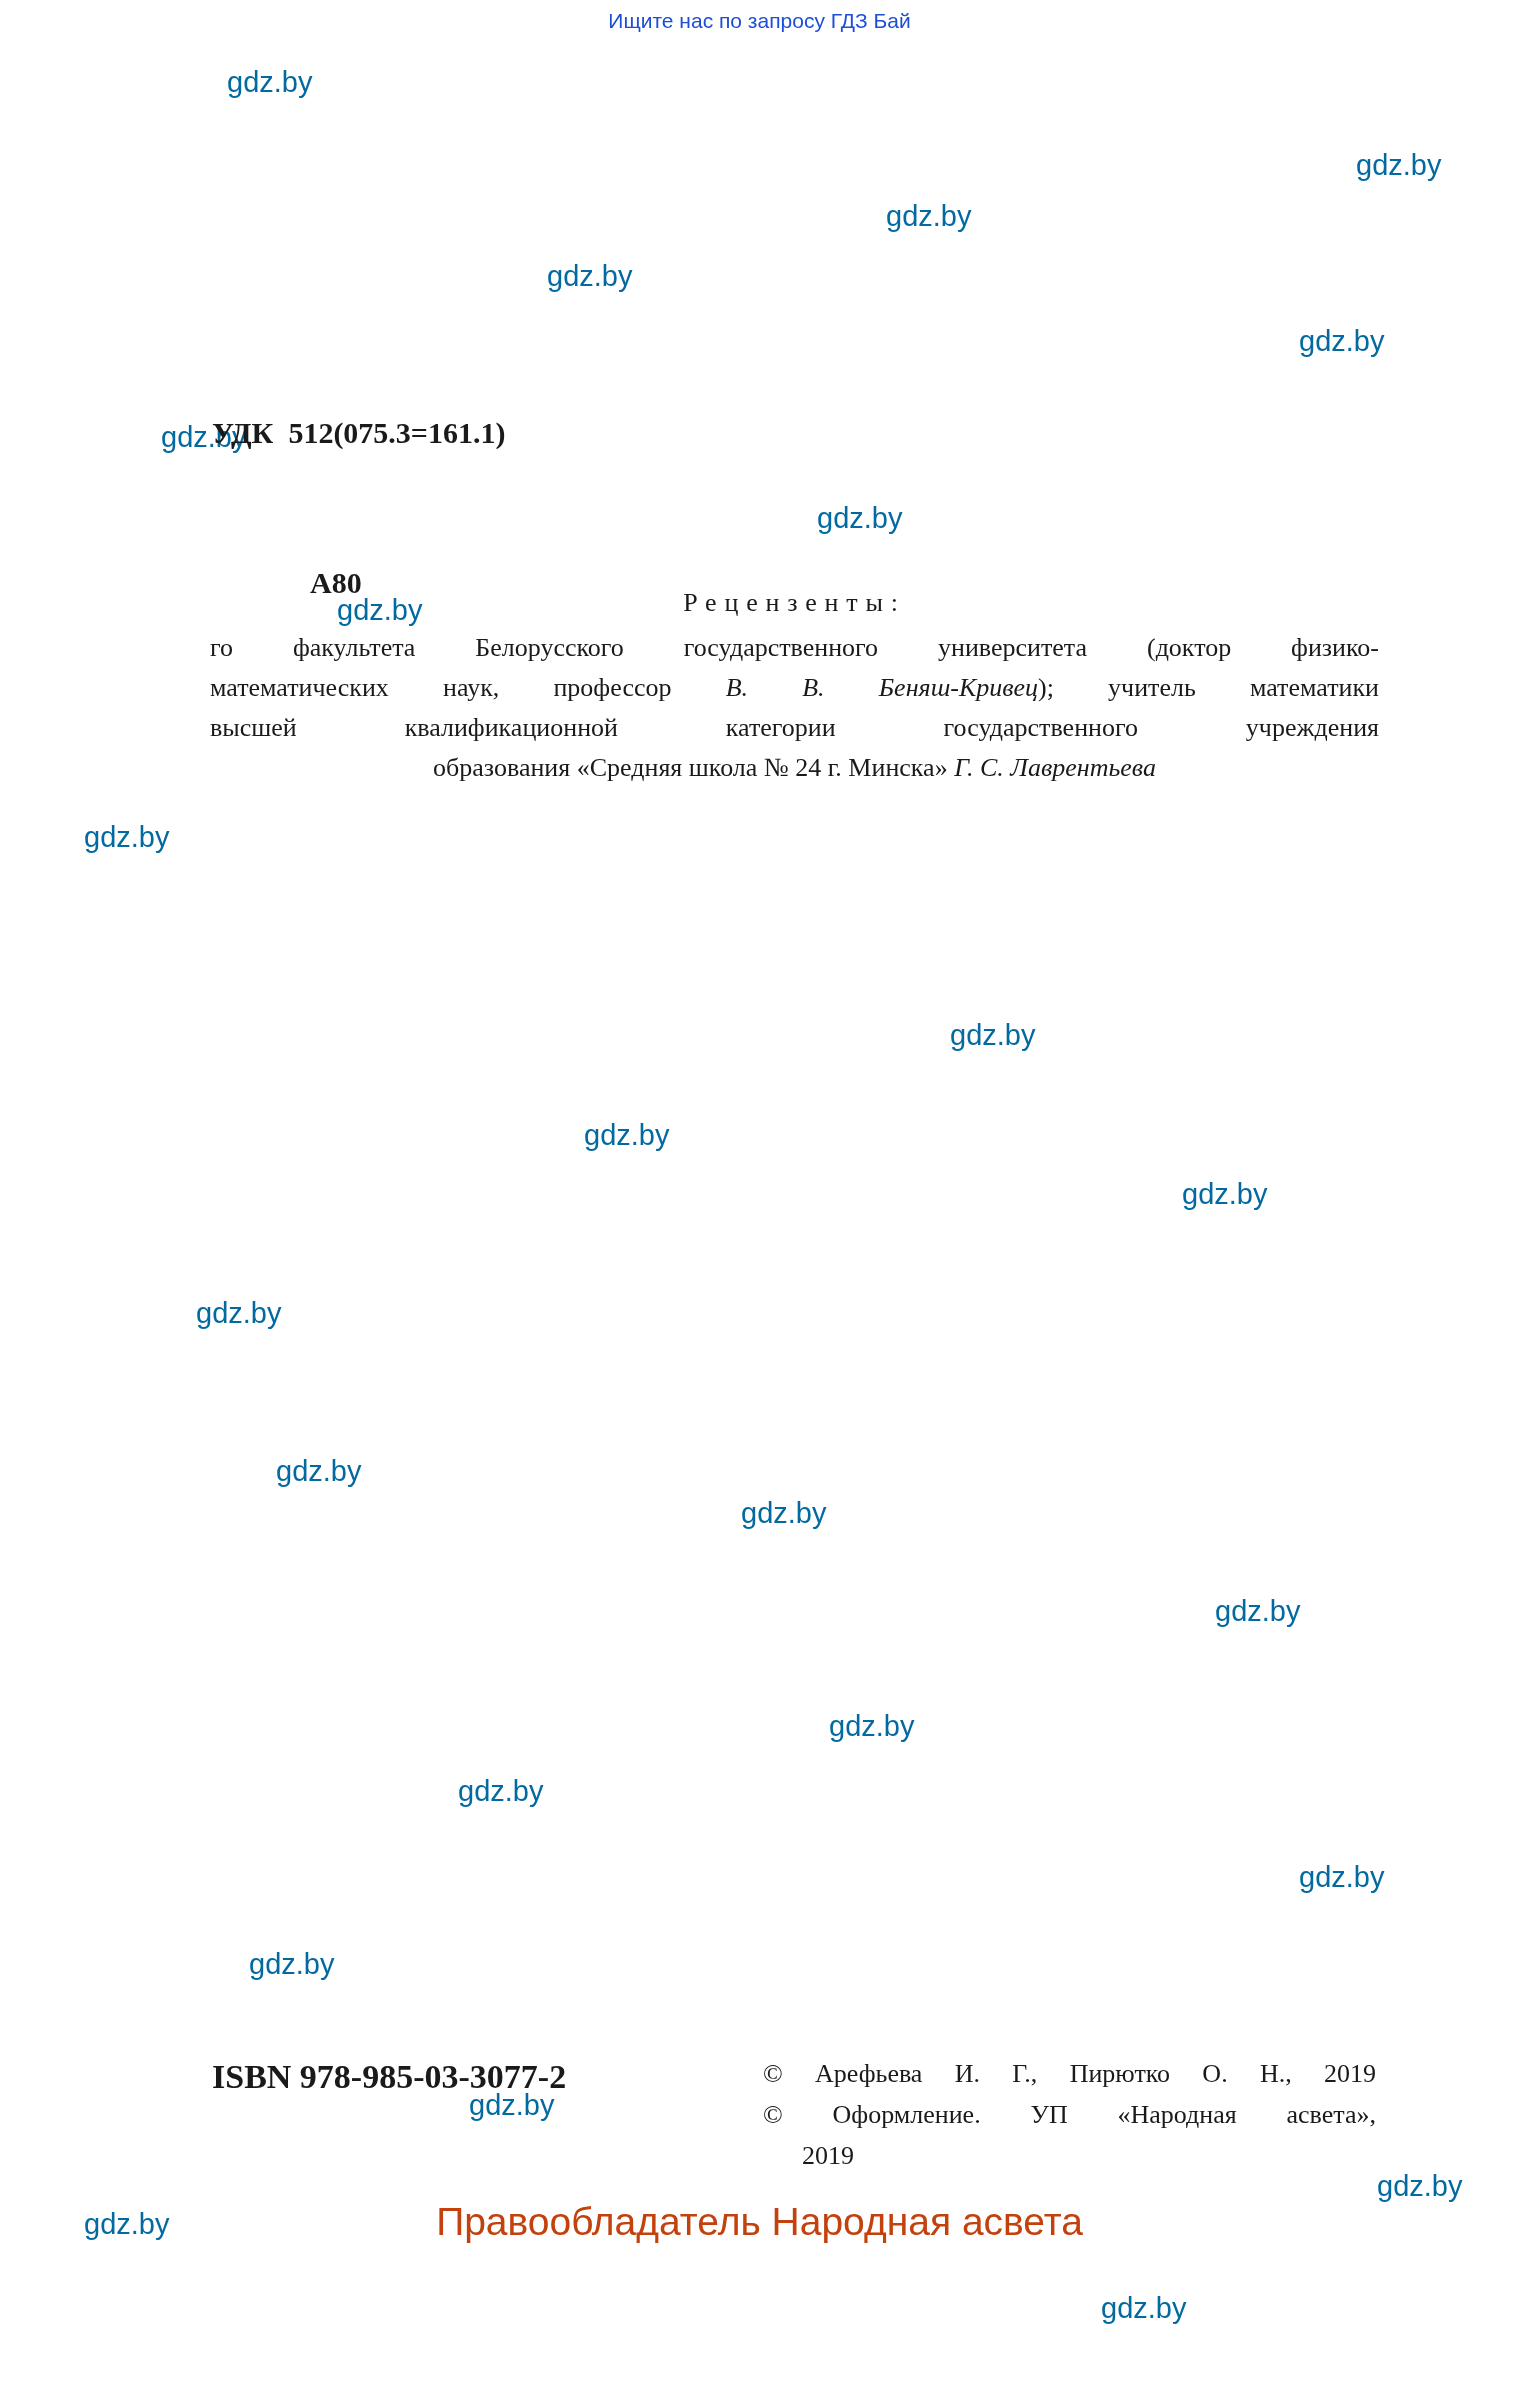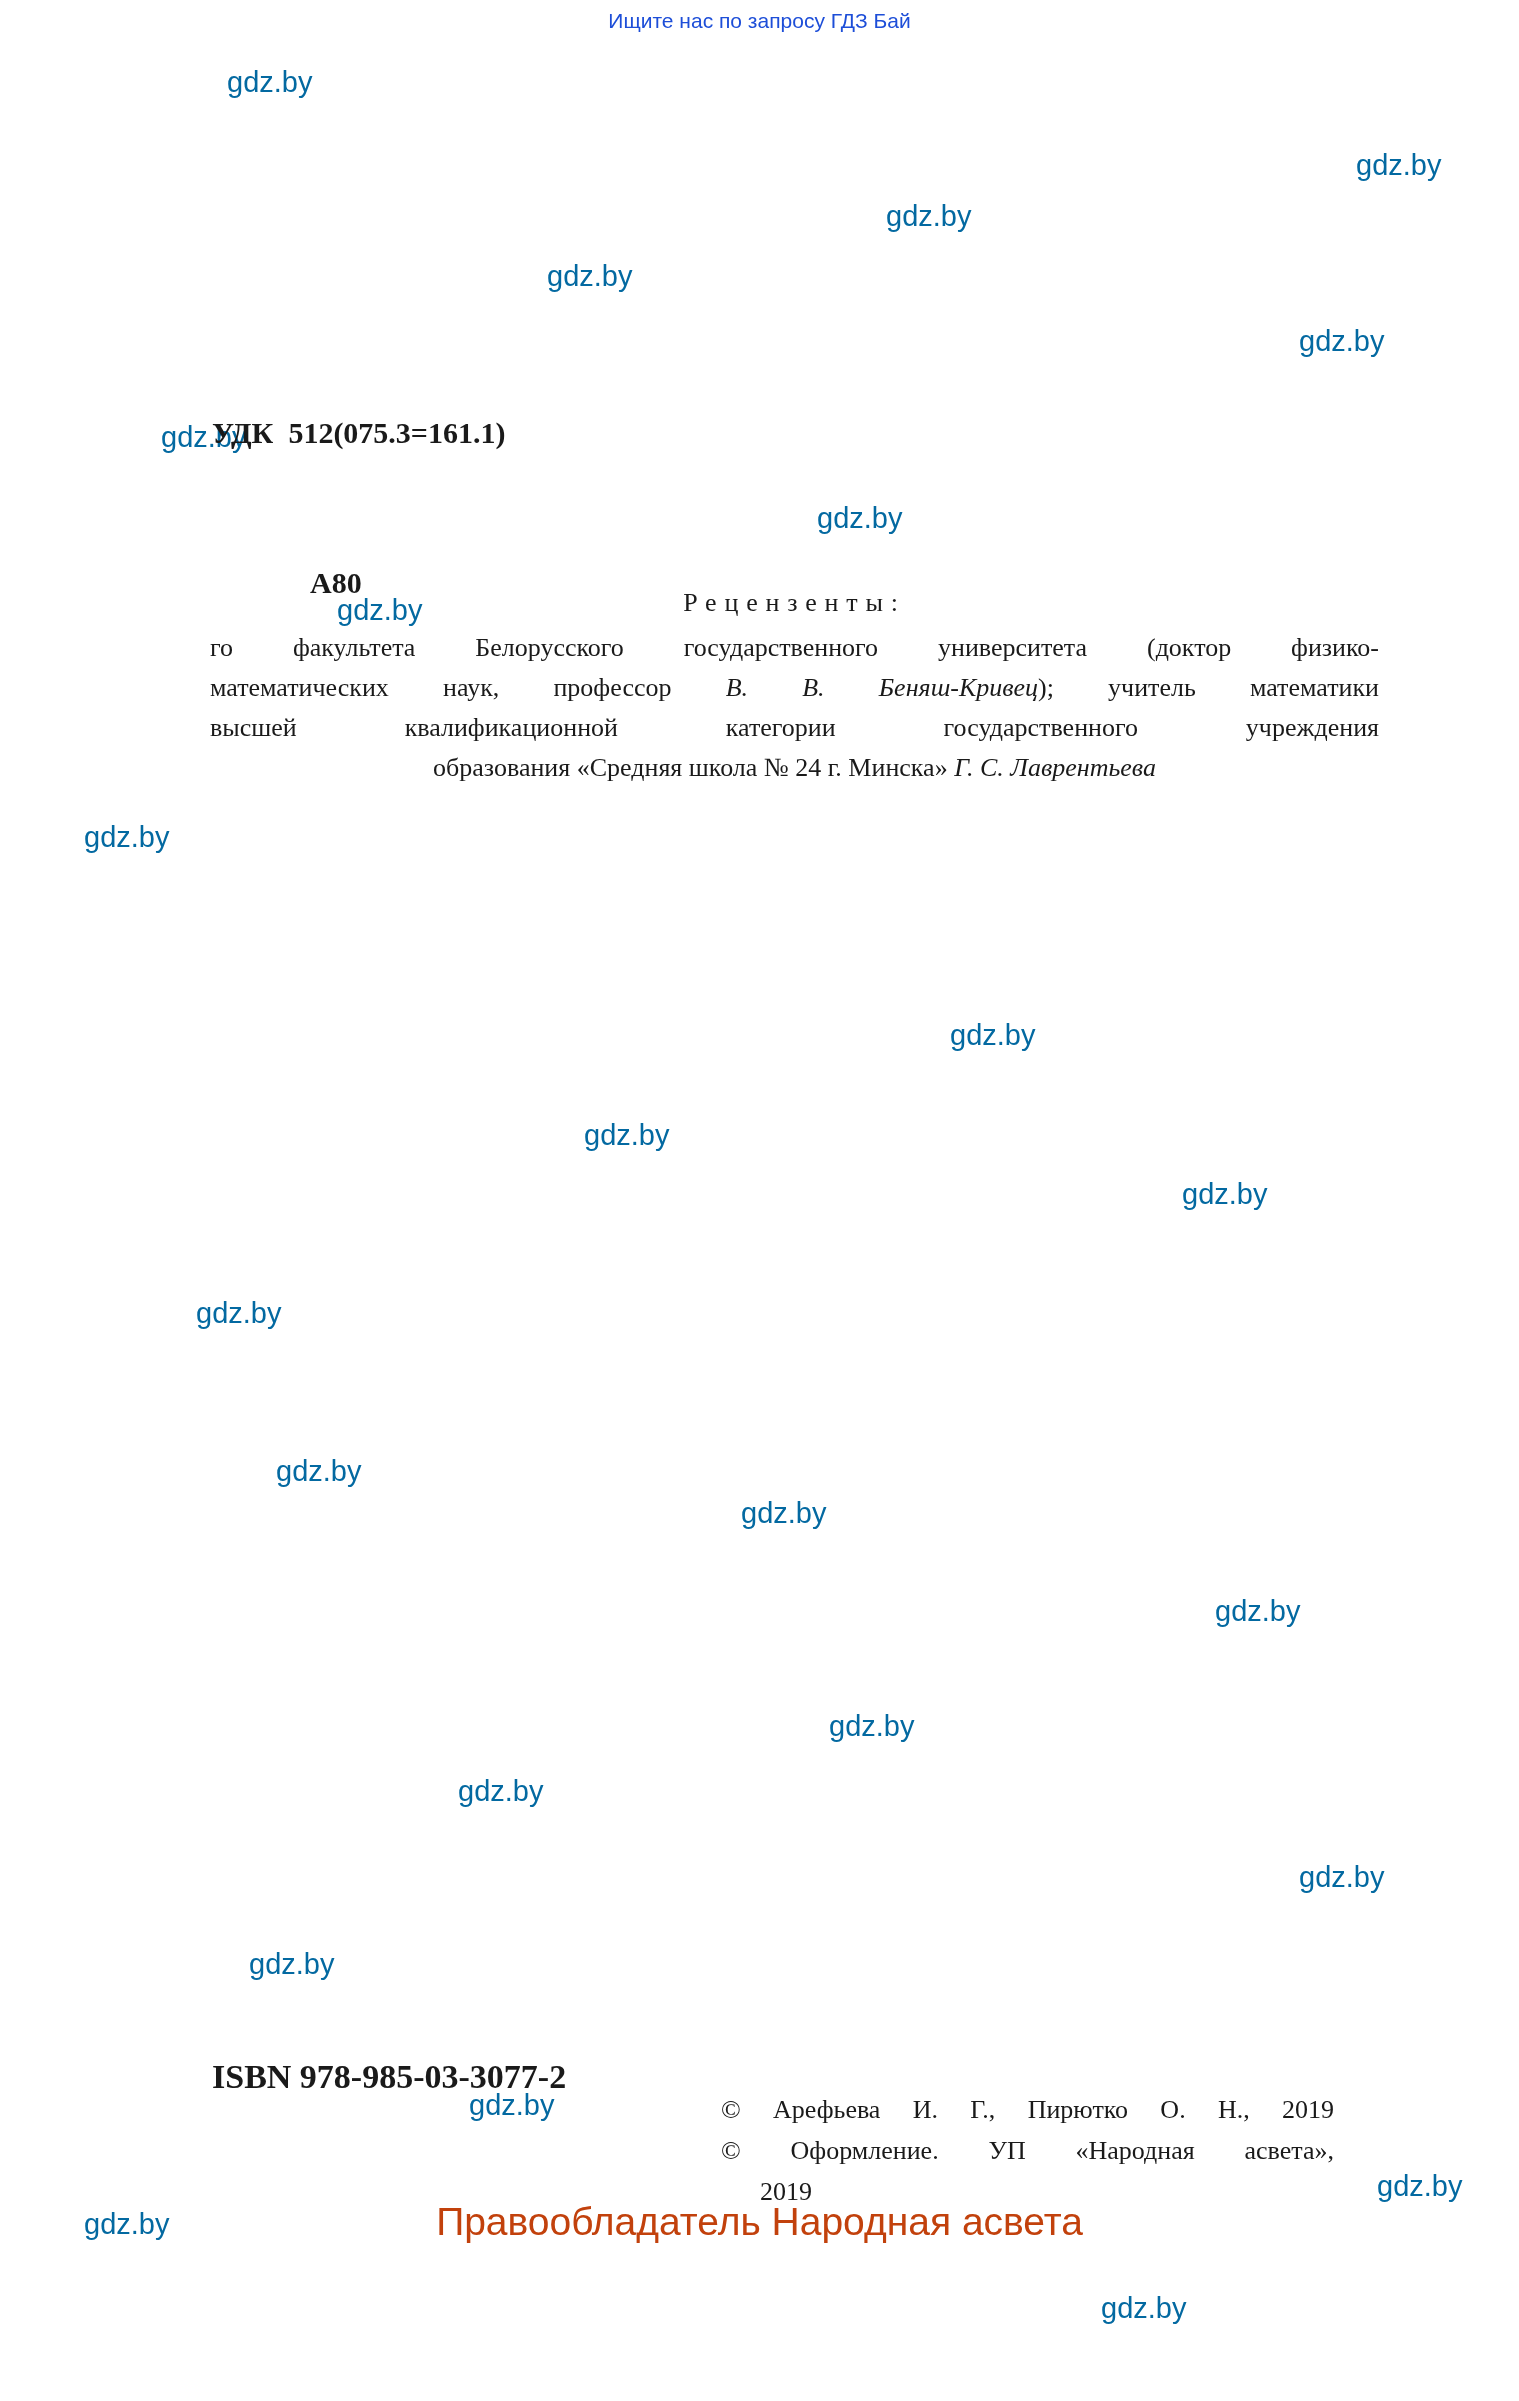--- a/index.html
+++ b/index.html
@@ -69,27 +69,26 @@
   .isbn {
     position: absolute;
     left: 212px;
     top: 2058px;
     font-weight: bold;
     font-size: 34px;
   }
 
   .copyright {
     position: absolute;
-    left: 721px;
+    left: 763px;
     top: 2053px;
     font-size: 26px;
     line-height: 41px;
     text-align: justify;
     width: 613px;
-    margin-top: 36px;
   }
   .copyright .line { text-align-last: justify; }
   .copyright .indent { text-align: left; text-align-last: left; padding-left: 39px; }
 
   .rights {
     position: absolute;
     top: 2200px; left: 0;
     width: 100%;
     text-align: center;
     font-family: Liberation Sans, sans-serif;

